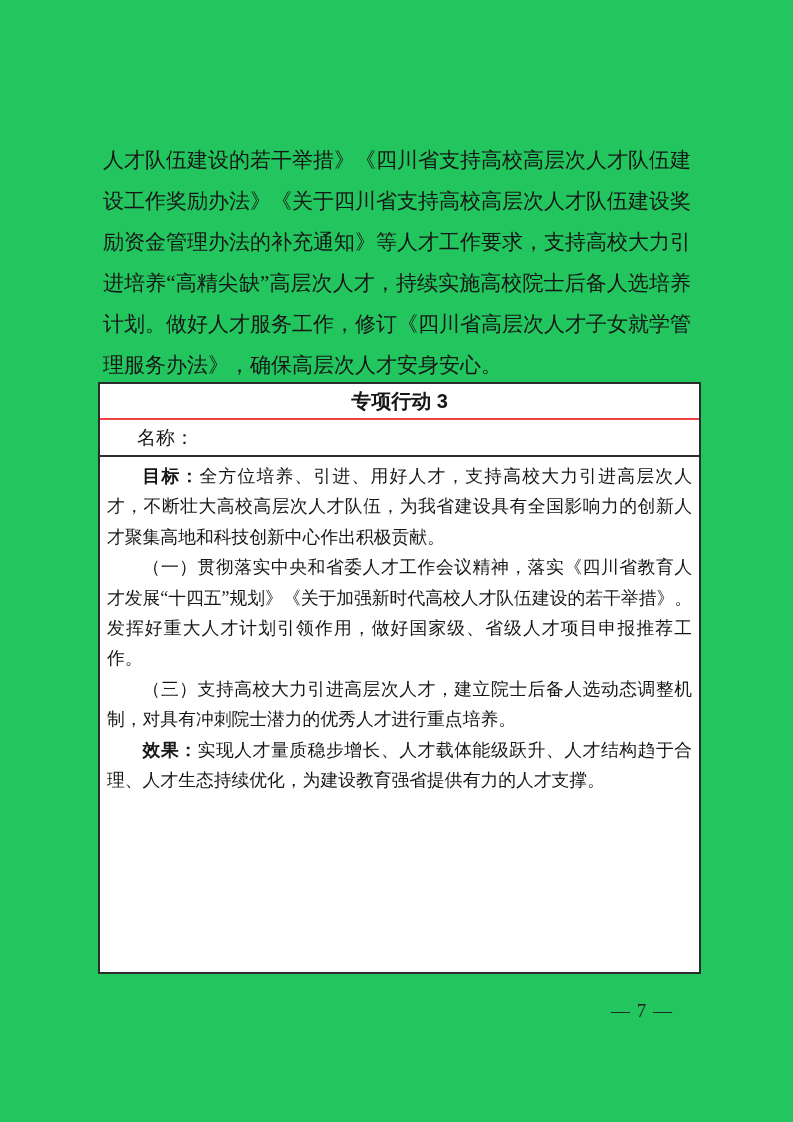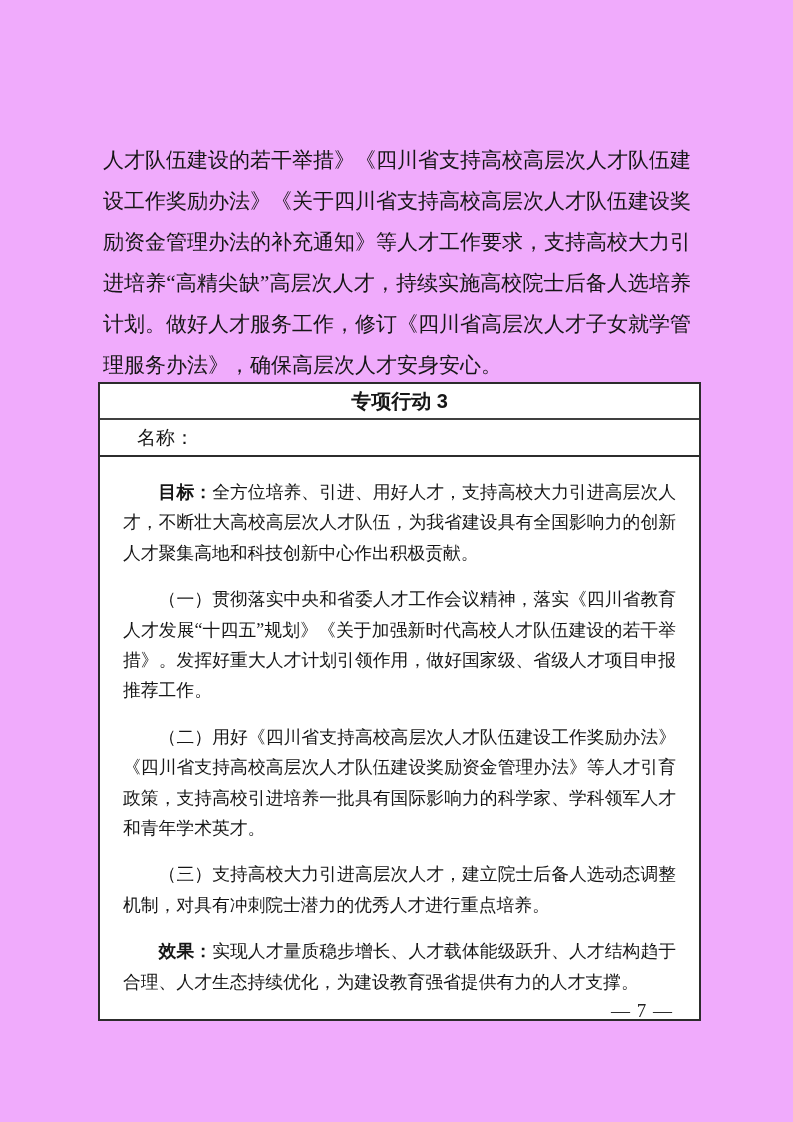--- a/index.html
+++ b/index.html
@@ -4,21 +4,21 @@
 <style>
   html, body { margin: 0; padding: 0; }
   body {
     width: 793px; height: 1122px;
     background: #e8e8e8;
     font-family: "Liberation Serif", serif;
   }
   .page {
     position: relative;
     width: 793px; height: 1122px;
-    background: #f0abfc;
+    background: #22c55e;
     color: #161616;
     overflow: hidden;
   }
   
   .intro {
     position: absolute;
     left: 103px; top: 140px; width: 588px;
     margin: 0;
     font-size: 21px;
     line-height: 41px;
@@ -29,21 +29,21 @@
   .action-table {
     position: absolute;
     left: 98px; top: 382px; width: 603px;
     box-sizing: border-box;
     border: 2px solid #2c2c2c;
     background: #ffffff;
   }
   .thead {
     height: 36px;
     box-sizing: border-box;
-    border-bottom: 2px solid #404040;
+    border-bottom: 2px solid #ef4444;
     display: flex; align-items: center; justify-content: center;
     font-family: "Liberation Sans", sans-serif;
     font-weight: bold;
     font-size: 20px;
   }
   .name-row {
     height: 37px;
     box-sizing: border-box;
     border-bottom: 2px solid #2c2c2c;
     display: flex; align-items: center;
@@ -54,21 +54,21 @@
   }
   .body-cell {
     box-sizing: border-box;
     min-height: 515px;
     padding: 4px 7px 6px 7px;
     font-size: 17.8px;
     line-height: 30.4px;
     text-align: justify;
     text-justify: inter-ideograph;
   }
-  .para { margin: 16px; text-indent: 2em; }
+  .para { margin: 0; text-indent: 2em; }
   .hei {
     font-family: "Liberation Sans", sans-serif;
     font-weight: bold;
   }
   .page-number {
     position: absolute;
     top: 1000px; left: 577px; width: 130px;
     text-align: center;
     font-size: 19px;
     letter-spacing: 1px;
@@ -92,21 +92,20 @@
       <span>名称：</span>
     </div>
 
     <div class="body-cell">
 
       <p class="para"><span class="hei">目标：</span><span>全方位培养、引进、用好人才，支持高校大力引进高层次人才，不断壮大高校高层次人才队伍，为我省建设具有全国影响力的创新人才聚集高地和科技创新中心作出积极贡献。</span></p>
 
 
       <p class="para">（一）贯彻落实中央和省委人才工作会议精神，落实《四川省教育人才发展“十四五”规划》《关于加强新时代高校人才队伍建设的若干举措》。发挥好重大人才计划引领作用，做好国家级、省级人才项目申报推荐工作。</p>
 
-      <p class="para">（二）用好《四川省支持高校高层次人才队伍建设工作奖励办法》《四川省支持高校高层次人才队伍建设奖励资金管理办法》等人才引育政策，支持高校引进培养一批具有国际影响力的科学家、学科领军人才和青年学术英才。</p>
 
       <p class="para">（三）支持高校大力引进高层次人才，建立院士后备人选动态调整机制，对具有冲刺院士潜力的优秀人才进行重点培养。</p>
 
 
       <p class="para"><span class="hei">效果：</span><span>实现人才量质稳步增长、人才载体能级跃升、人才结构趋于合理、人才生态持续优化，为建设教育强省提供有力的人才支撑。</span></p>
 
     </div>
   </div>
 
   <div class="page-number">— 7 —</div>

